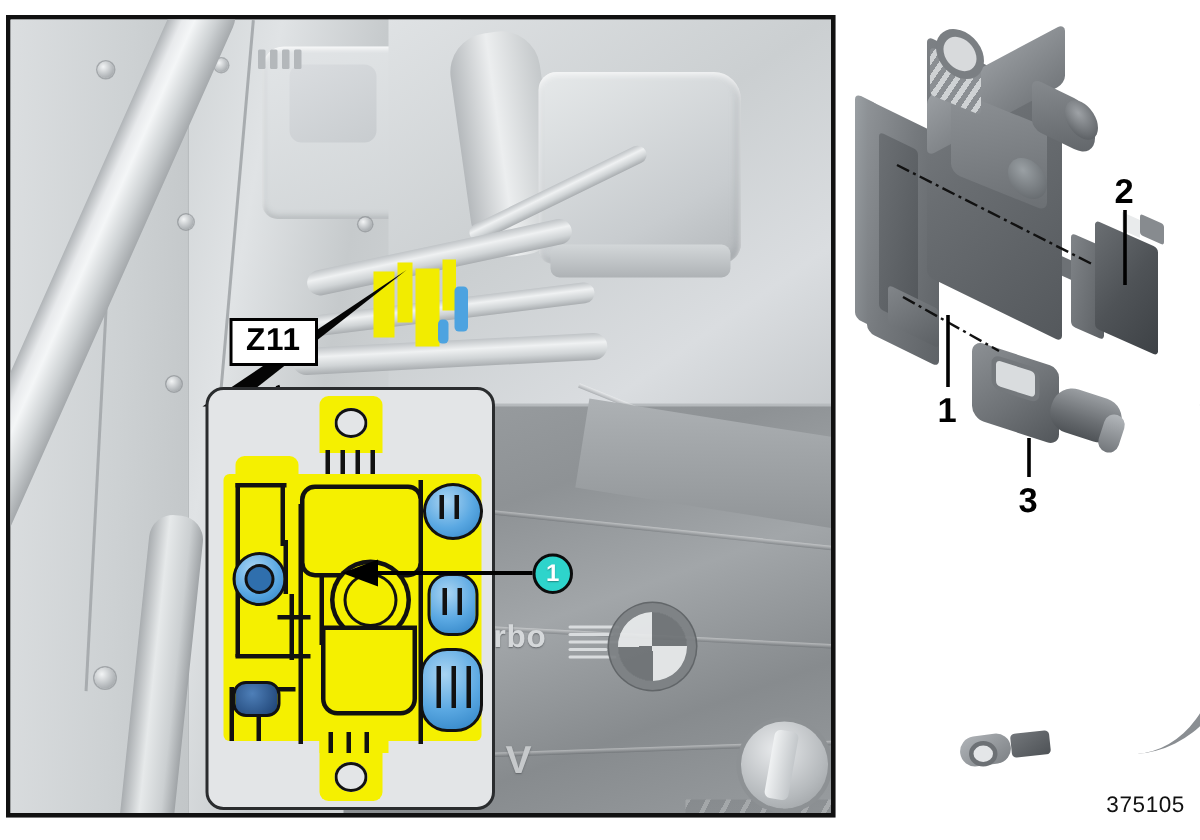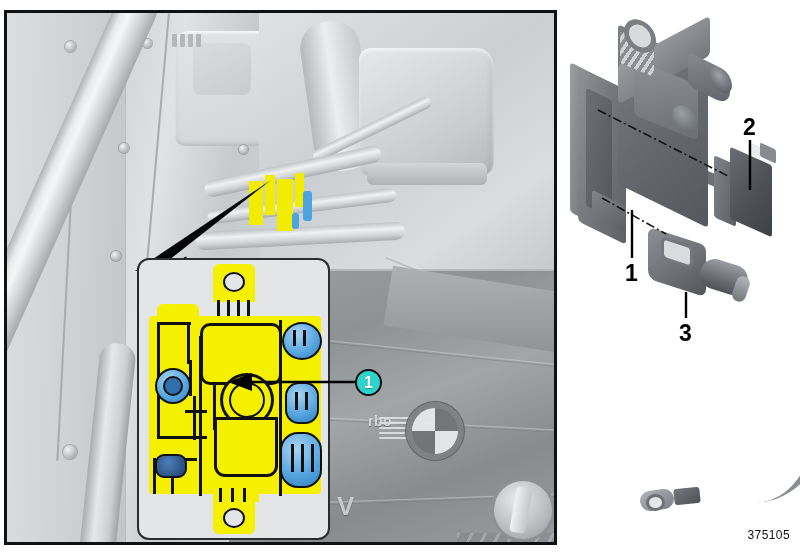--- a/index.html
+++ b/index.html
@@ -152,25 +152,24 @@
     left: 405px; top: 395px; width: 46px; height: 46px;
     border-radius: 50%;
     background:
       conic-gradient(from 0deg, #6f7376 0deg 90deg, #e9ebec 90deg 180deg, #6f7376 180deg 270deg, #e9ebec 270deg 360deg);
     box-shadow: 0 0 0 6px #7d8184, 0 0 0 7px #5e6265;
     opacity: .92;
   }
   #turbo-text {
     left: 322px; top: 400px;
     color: #d5d8da;
-    font-size: 14px;
+    font-size: 21px;
     font-weight: bold;
     letter-spacing: .5px;
     text-shadow: 0 1px 1px rgba(60,64,68,.6);
-    margin-left: 39px;
   }
   #turbo-bars { left: 372px; top: 404px; width: 34px; }
   .tbar { height: 2px; background: #d9dcde; margin-bottom: 3px; border-radius: 1px; }
   #twinpower-text {
     left: 330px; top: 478px;
     color: #c6c9cb;
     font-size: 26px;
     font-weight: bold;
     text-shadow: 0 1px 1px rgba(60,64,68,.5);
   }
@@ -439,21 +438,21 @@
     left: 112px; top: 478px; width: 26px; height: 16px;
     background: linear-gradient(150deg, #73777b, #4e5256);
     border-radius: 3px;
     transform: rotate(-6deg);
   }
 
   
   #drawing-no {
     position: absolute;
     right: 10px; top: 528px;
-    font-size: 12px;
+    font-size: 15px;
     color: #111111;
     letter-spacing: .4px;
   }
 </style>
 </head>
 <body>
 
 <div id="page">
 
   <div id="photo-panel">
@@ -530,20 +529,21 @@
       <polygon points="264,167 148,258 128,258" fill="#050505"></polygon>
     </svg>
 
     <svg style="position:absolute; left:0; top:0; width:553px; height:535px; pointer-events:none;">
       <path d="M 178,244 L 218,358" stroke="#000000" stroke-width="2.6" fill="none"></path>
       <polygon points="219,376 211,352 228,349" fill="#000000"></polygon>
     </svg>
 
   </div>
 
+  <div id="z11-label">Z11</div>
 
   <div id="inset">
 
     <div class="fb fb-y" style="left:74px; top:4px;  width:42px; height:38px; border-radius:6px 6px 0 0;"></div>
     <div class="fb" style="left:84px; top:12px; width:22px; height:20px; border-radius:50%; background:#e3e5e7; box-shadow:0 0 0 2px #111 inset;"></div>
     <div class="fb fb-line" style="left:78px; top:40px; width:3px; height:22px;"></div>
     <div class="fb fb-line" style="left:88px; top:40px; width:3px; height:22px;"></div>
     <div class="fb fb-line" style="left:98px; top:40px; width:3px; height:22px;"></div>
     <div class="fb fb-line" style="left:108px; top:40px; width:3px; height:22px;"></div>
 

